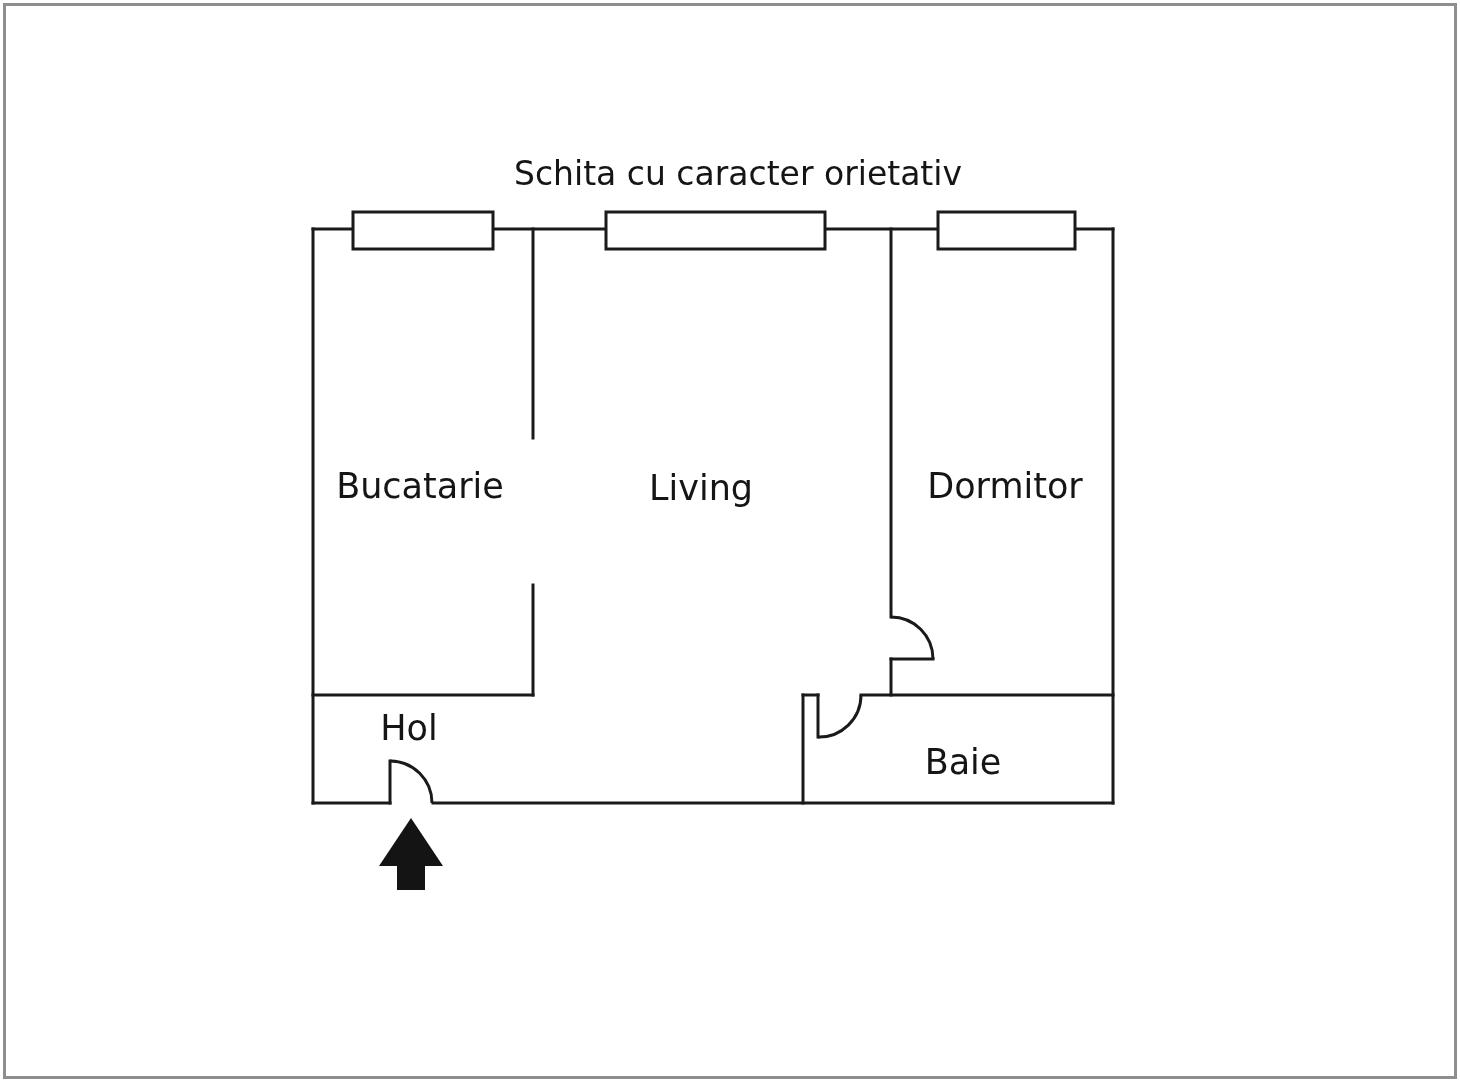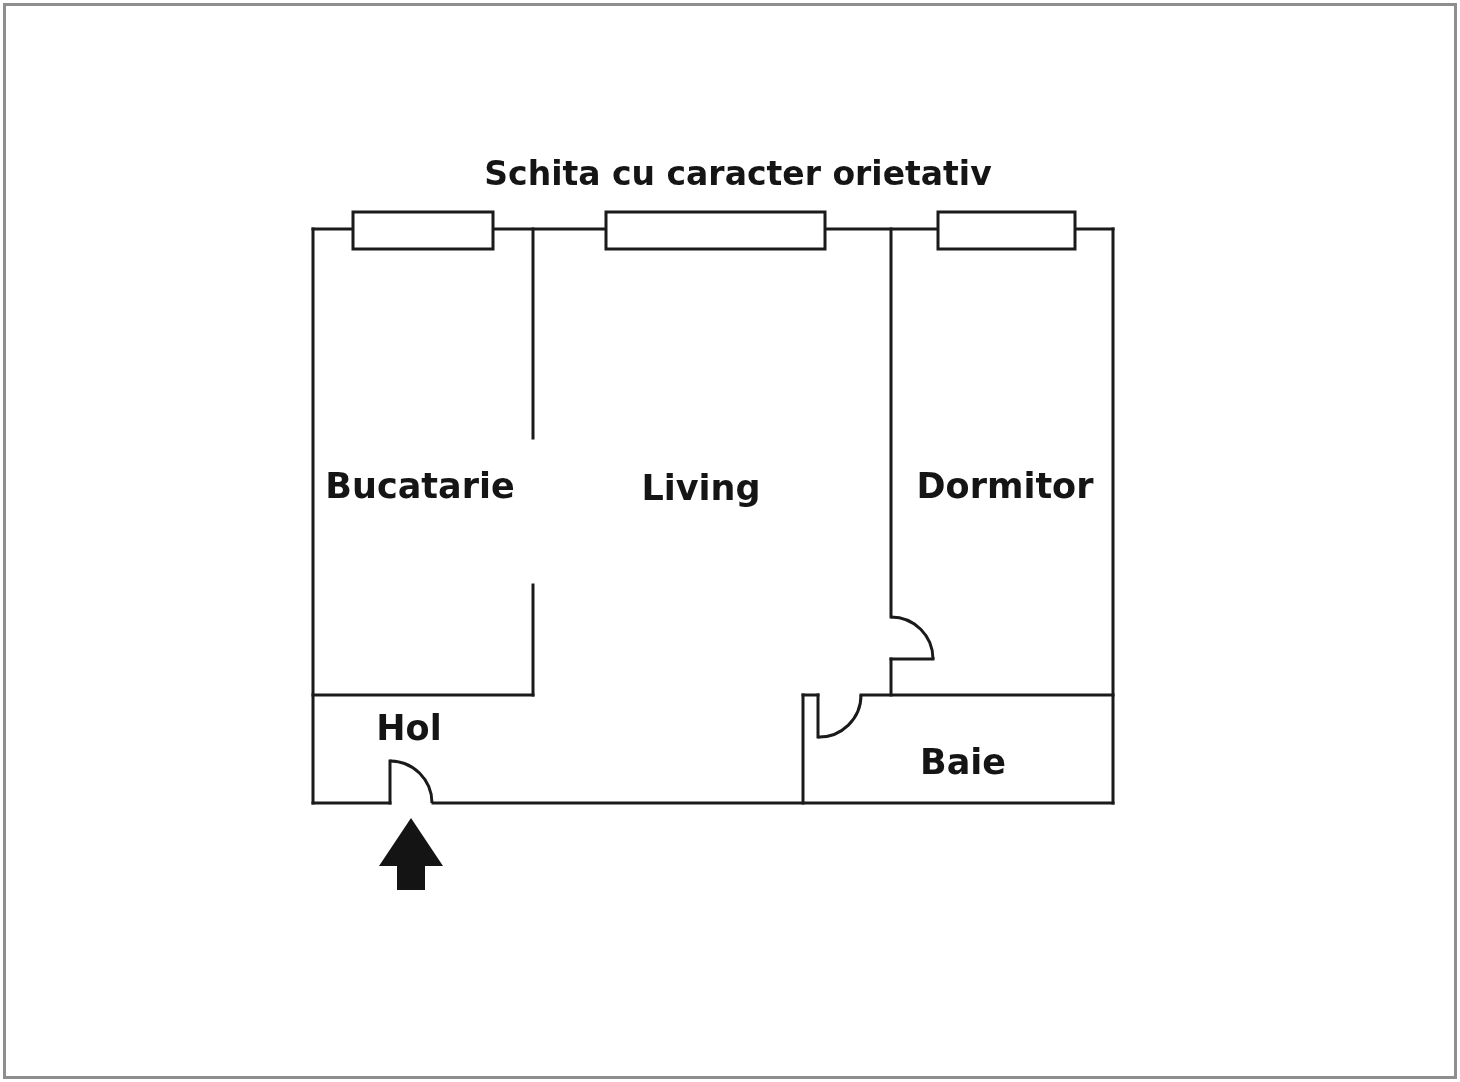--- a/index.html
+++ b/index.html
@@ -12,21 +12,20 @@
     height: 1082px;
     font-family: "DejaVu Sans", "Liberation Sans", sans-serif;
     overflow: hidden;
   }
   #canvas {
     position: relative;
     width: 1460px;
     height: 1082px;
     background: #ffffff;
     box-sizing: border-box;
-    font-weight: bold;
   }
   #frame-border {
     position: absolute;
     left: 3px;
     top: 3px;
     width: 1454px;
     height: 1076px;
     box-sizing: border-box;
     border: 3px solid #8e8e8e;
     pointer-events: none;

